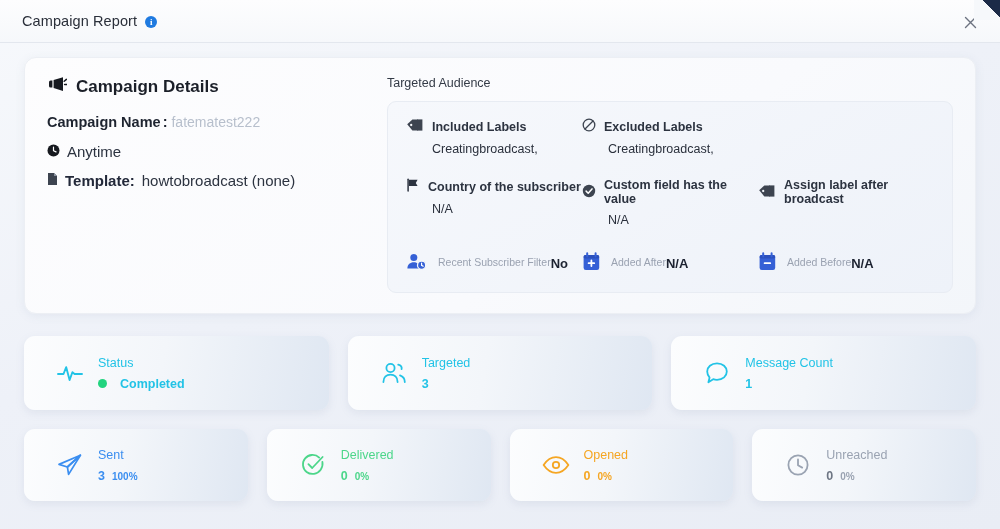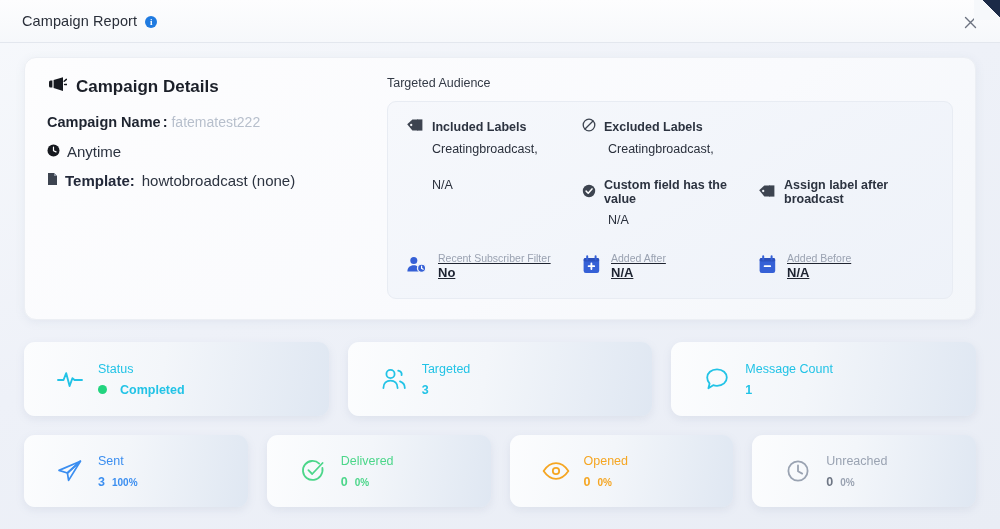--- a/index.html
+++ b/index.html
@@ -173,21 +173,21 @@
   .filter-row {
     display: grid;
     grid-template-columns: 1fr 1fr 1fr;
     margin-top: 8px;
   }
   .filter-item {
     display: flex;
     align-items: center;
     gap: 10px;
   }
-  .filter-texts { display: flex; flex-direction: column; text-decoration: underline; }
+  .filter-texts { display: flex; flex-direction: row; }
   .filter-label {
     font-size: 10.5px;
     color: #9aa2b1;
     line-height: 1.25;
   }
   .filter-value {
     font-size: 13px;
     font-weight: bold;
     color: #1c2230;
     line-height: 1.3;
@@ -326,20 +326,29 @@
                   </svg>
                 </span>
                 <span>Excluded Labels</span>
               </div>
               <div class="aud-item-val">Creatingbroadcast,</div>
             </div>
 
             <div class="aud-spacer"></div>
 
             <div>
+              <div class="aud-item-head">
+                <span>
+                  <svg width="14" height="14" viewBox="0 0 14 14" aria-hidden="true">
+                    <path d="M2.1 1.2 L2.1 13" stroke="#2c3340" stroke-width="1.5" stroke-linecap="round"></path>
+                    <path d="M3 1.8 L11.6 1.8 L9.8 4.9 L11.6 8 L3 8 Z" fill="#2c3340"></path>
+                  </svg>
+                </span>
+                <span>Country of the subscriber</span>
+              </div>
               <div class="aud-item-val">N/A</div>
             </div>
 
             <div>
               <div class="aud-item-head">
                 <span>
                   <svg width="14" height="14" viewBox="0 0 14 14" aria-hidden="true">
                     <circle cx="7" cy="7" r="6.2" fill="#3d4450"></circle>
                     <path d="M4.1 7.1 L6.2 9.2 L10 4.9" stroke="#fff" stroke-width="1.5" fill="none" stroke-linecap="round" stroke-linejoin="round"></path>
                   </svg>

